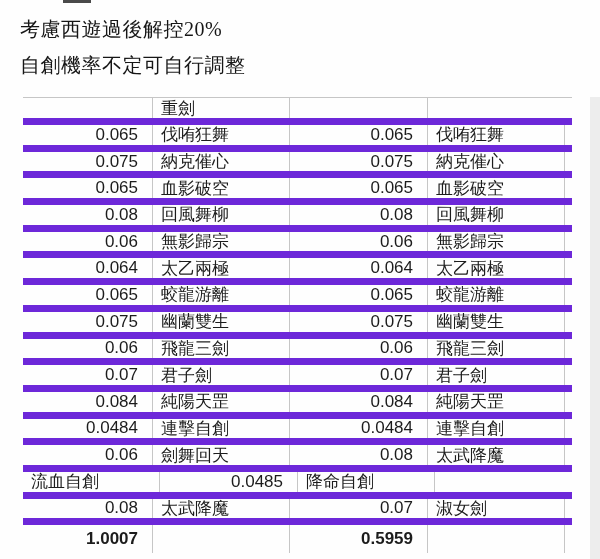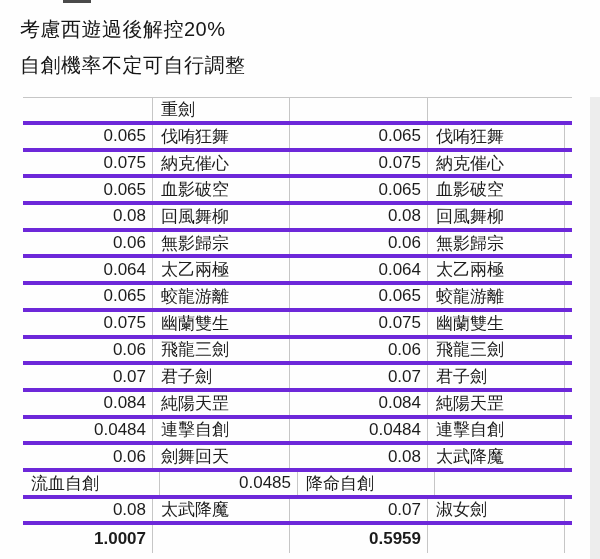--- a/index.html
+++ b/index.html
@@ -1,27 +1,27 @@
 <!DOCTYPE html>
 <html><head>
 <meta charset="utf-8">
 <style>
   html,body{margin:0;padding:0;background:#fff;}
   .page{position:relative;width:600px;height:559px;background:#fefefe;overflow:hidden;
         font-family:"Liberation Sans",sans-serif;color:#1c1c1c;}
   .crop-artifact{position:absolute;left:63px;top:0;width:28px;height:3px;background:#4a4a4a;}
   .titles{position:absolute;left:20px;top:11px;font-size:20px;line-height:36px;
-          color:#161616;letter-spacing:0.5px;white-space:nowrap;}
+          color:#161616;letter-spacing:0.5px;white-space:nowrap;font-family:Liberation Serif, serif;}
   .sheet{position:absolute;left:23px;top:97px;width:549px;border-top:1px solid #c6c6c6;}
-  .row{display:flex;height:26.7px;border-bottom:4px solid #6d28d9;box-sizing:border-box;}
+  .row{display:flex;height:26.7px;border-bottom:7px solid #6d28d9;box-sizing:border-box;}
   .row.header-row{height:27px;}
   .row.total-row{height:28px;border-bottom:none;font-weight:bold;}
   .cell{box-sizing:border-box;border-right:1px solid #c6c6c6;display:flex;align-items:center;
         font-size:17px;color:#1c1c1c;overflow:hidden;white-space:nowrap;}
-  .cell.num{justify-content:flex-end;padding-right:6px;font-variant-numeric:tabular-nums;}
+  .cell.num{justify-content:flex-end;padding-right:14px;font-variant-numeric:tabular-nums;}
   .cell.name{justify-content:flex-start;padding-left:8px;}
   .col-a{width:130px;}
   .col-b{width:137px;}
   .col-c{width:138px;}
   .col-d{width:137px;}
   .spacer{width:7px;box-sizing:border-box;}
   .scrollbar-track{position:absolute;left:590px;top:97px;width:10px;height:462px;background:#ededed;}
 </style>
 </head>
 <body>

